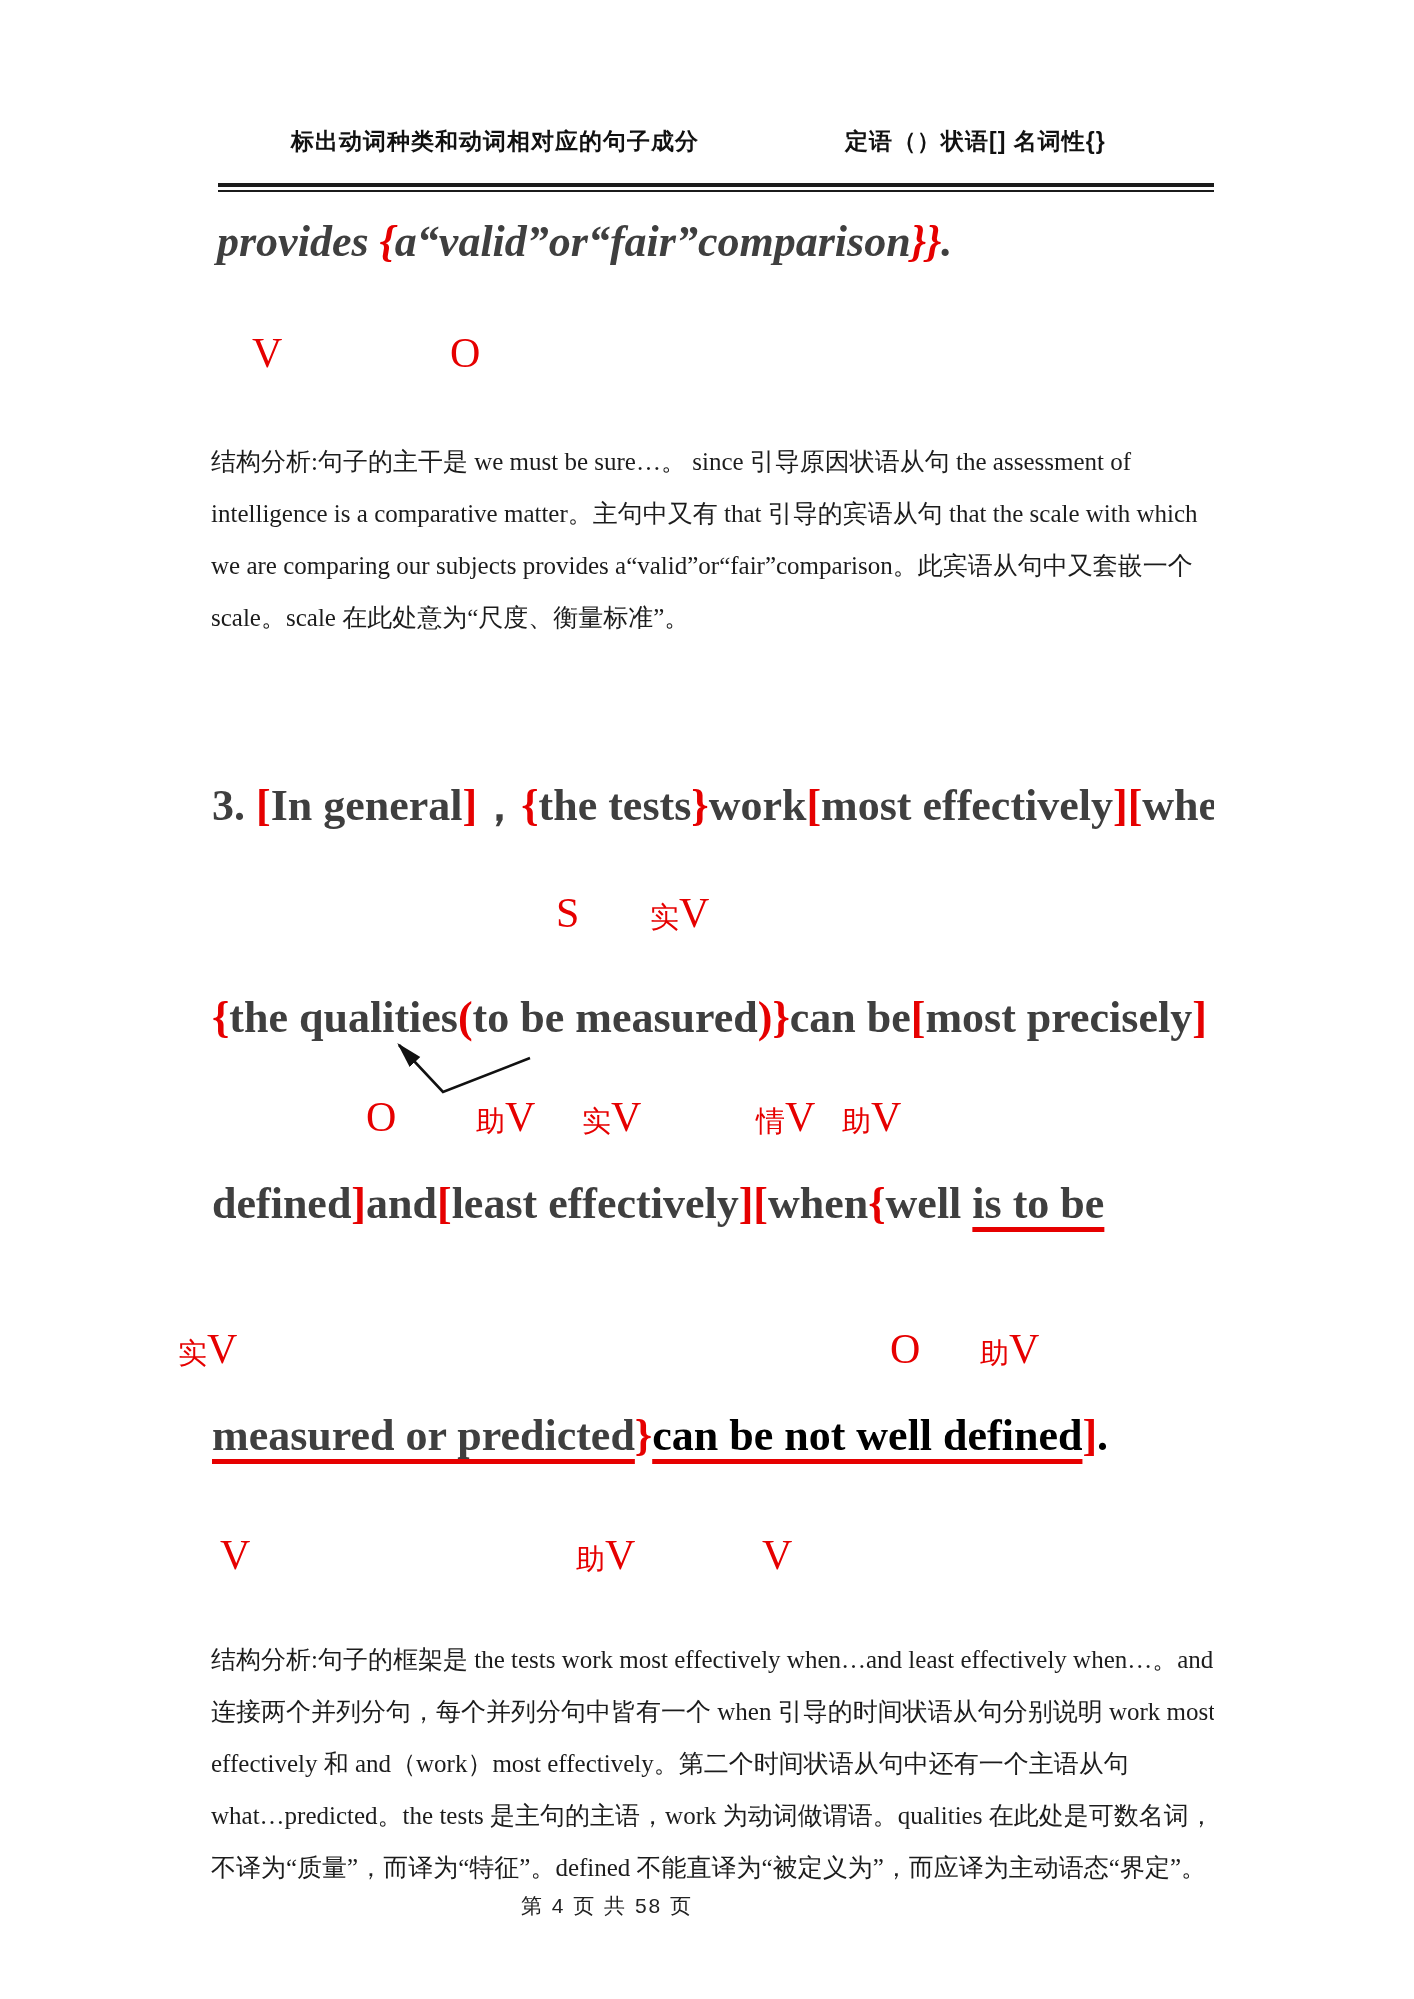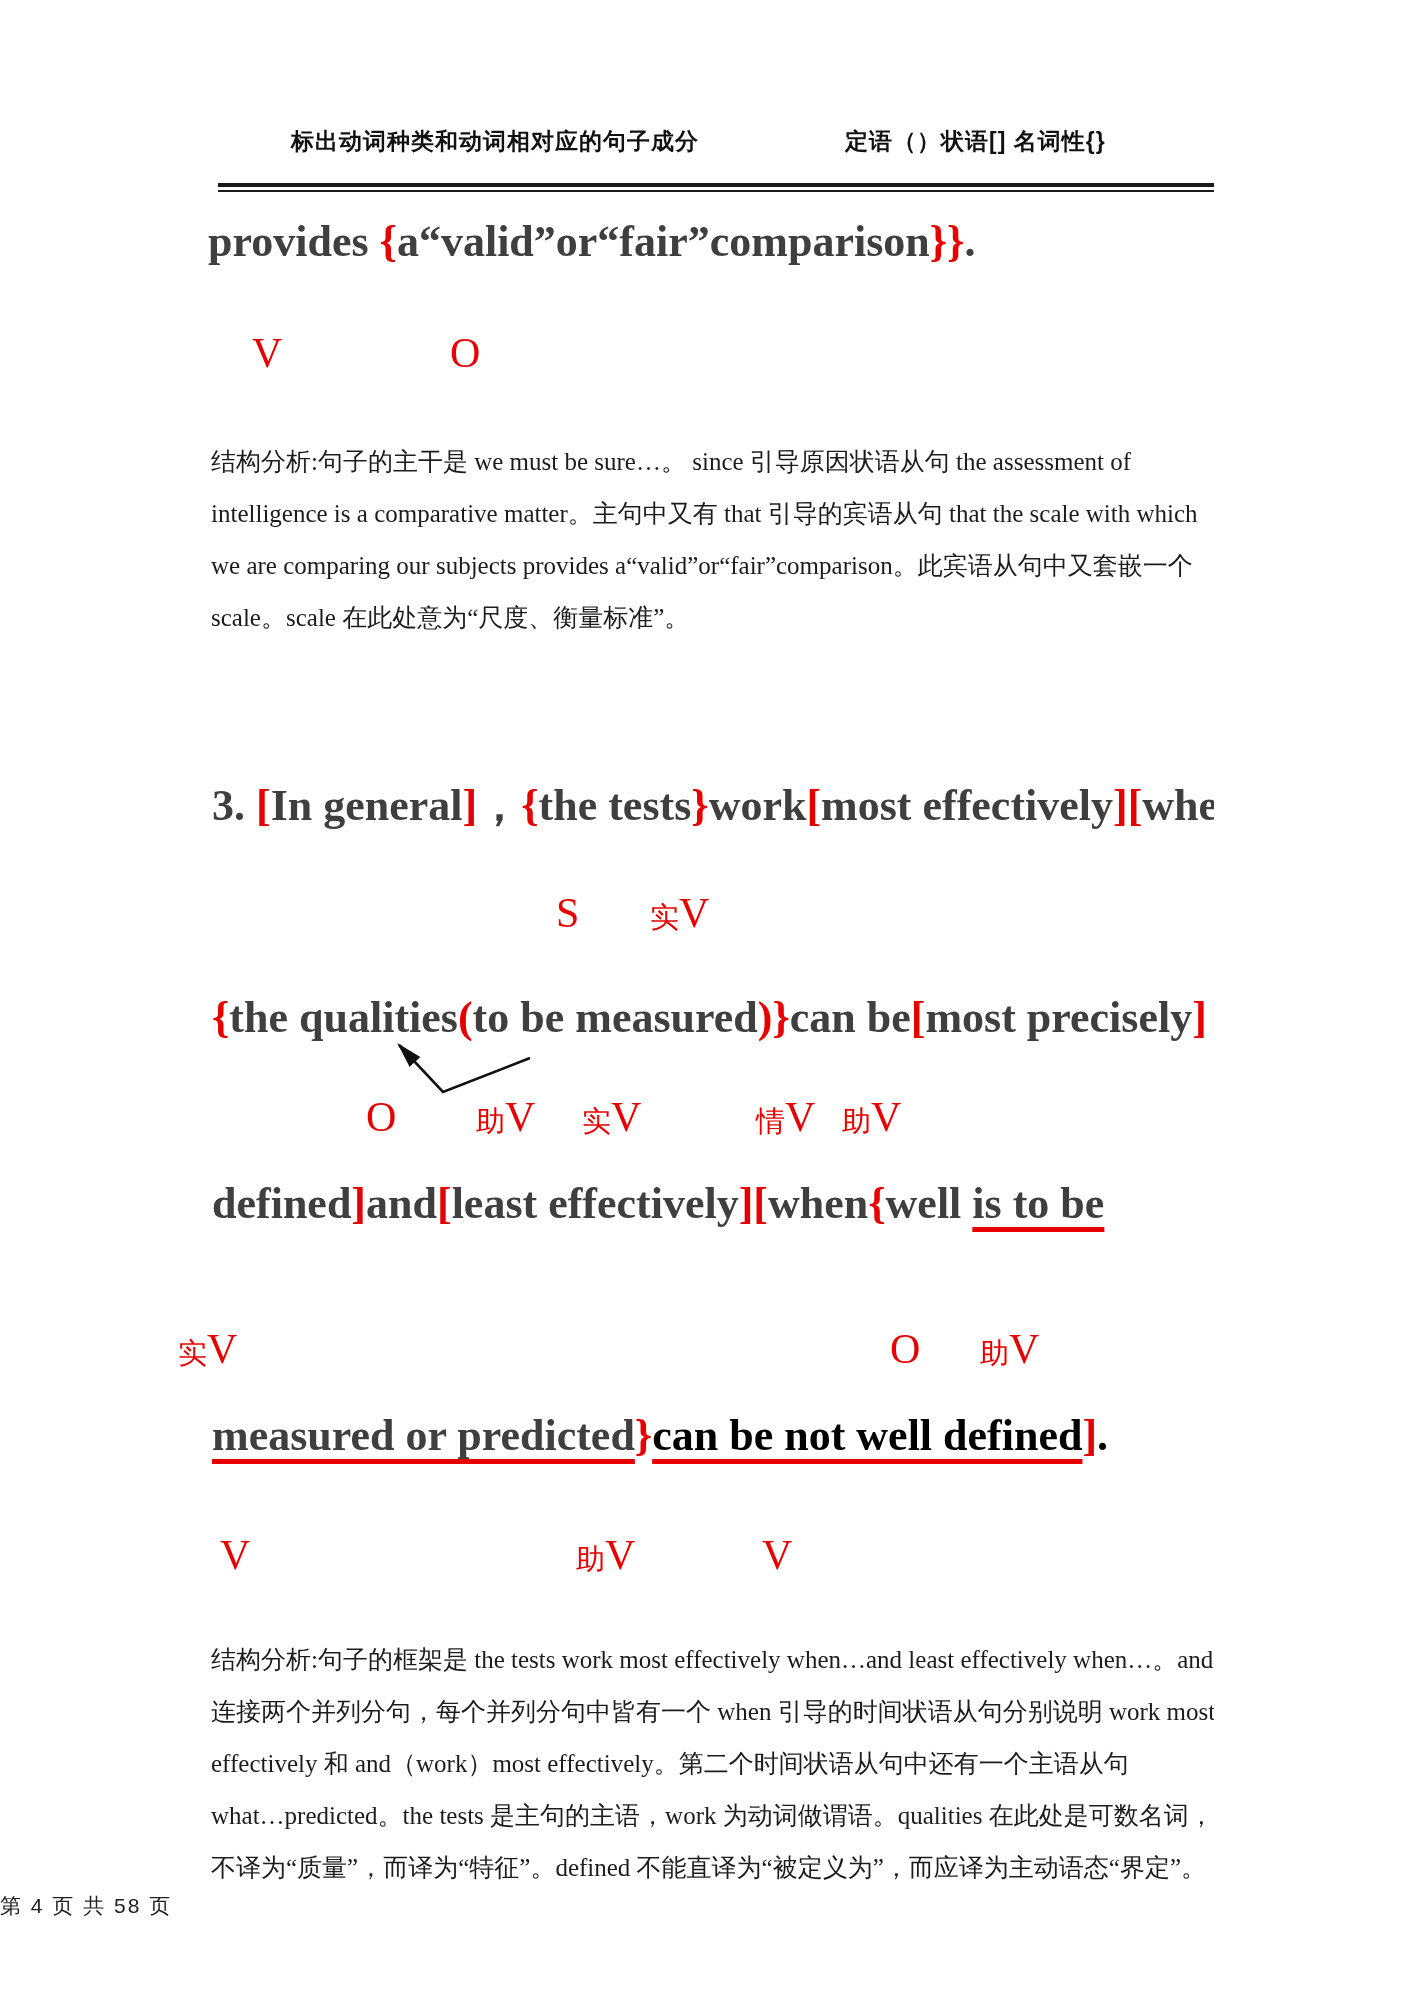--- a/index.html
+++ b/index.html
@@ -28,34 +28,34 @@
   .ann .cjk{font-size:29px;}
 
   
   .para{position:absolute;left:211px;width:1030px;font-size:25px;line-height:52px;
         color:#1c1c1c;white-space:nowrap;}
 
   
   .arrow-svg{position:absolute;left:372px;top:992px;}
 
   
-  .footer{position:absolute;left:0;right:0;top:1852px;
+  .footer{position:absolute;left:0;right:0;top:1852px;text-align:center;
           font-family:"Liberation Sans","DejaVu Sans",sans-serif;
           font-size:21px;color:#222;letter-spacing:2px;}
 </style>
 </head>
 <body>
 
 <div class="page">
 
   <div class="hdr hdr-left">标出动词种类和动词相对应的句子成分</div>
   <div class="hdr hdr-right">定语（）状语[] 名词性{}</div>
   <div class="hdr-rule"></div>
 
-  <div class="big" style="left:208px;top:176px;">
+  <div class="big" style="left:217px;top:176px;font-style:italic;">
     <span>provides </span><span class="r">{</span><span>a“valid”or“fair”comparison</span><span class="r">}}</span><span>.</span>
   </div>
 
   <div class="ann" style="left:252px;top:292px;">
     <span class="lat">V</span>
   </div>
   <div class="ann" style="left:450px;top:292px;">
     <span class="lat">O</span>
   </div>
 

